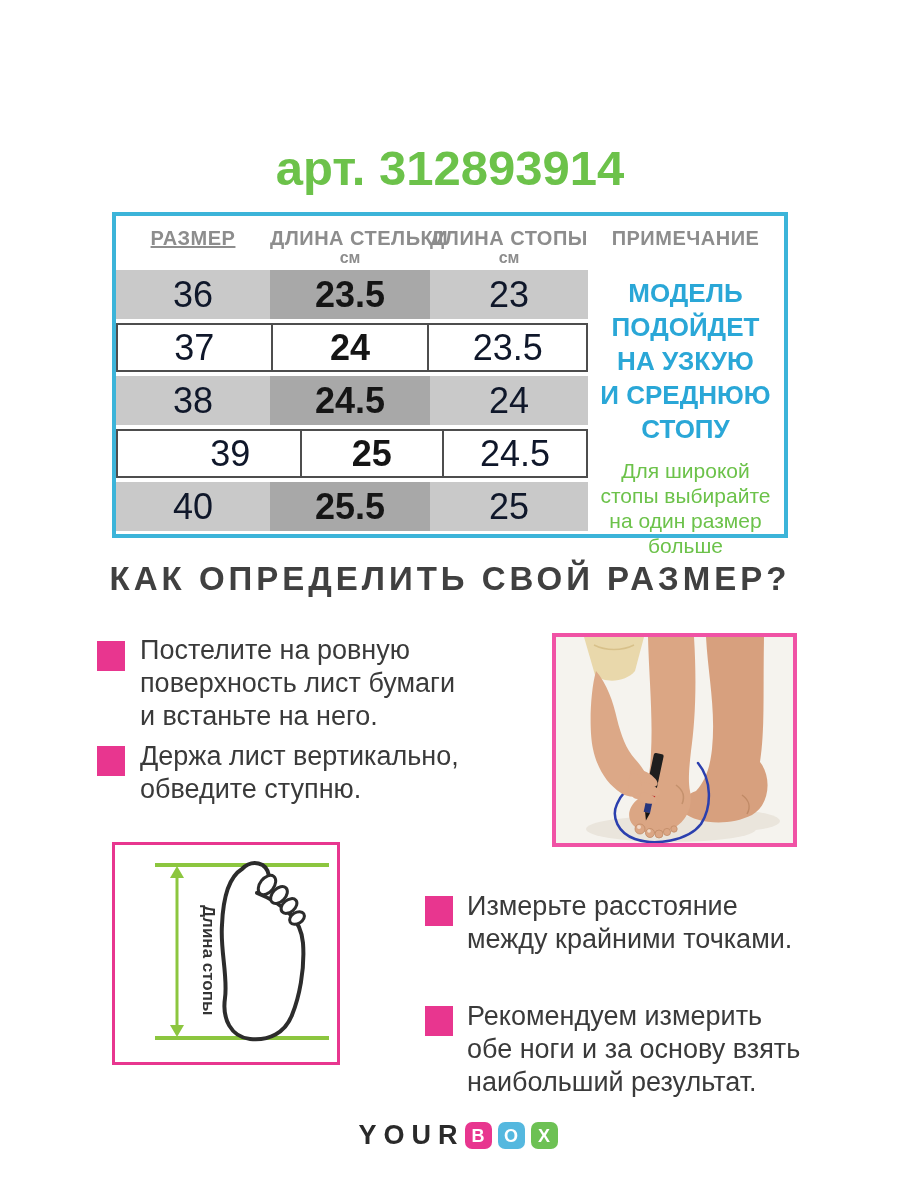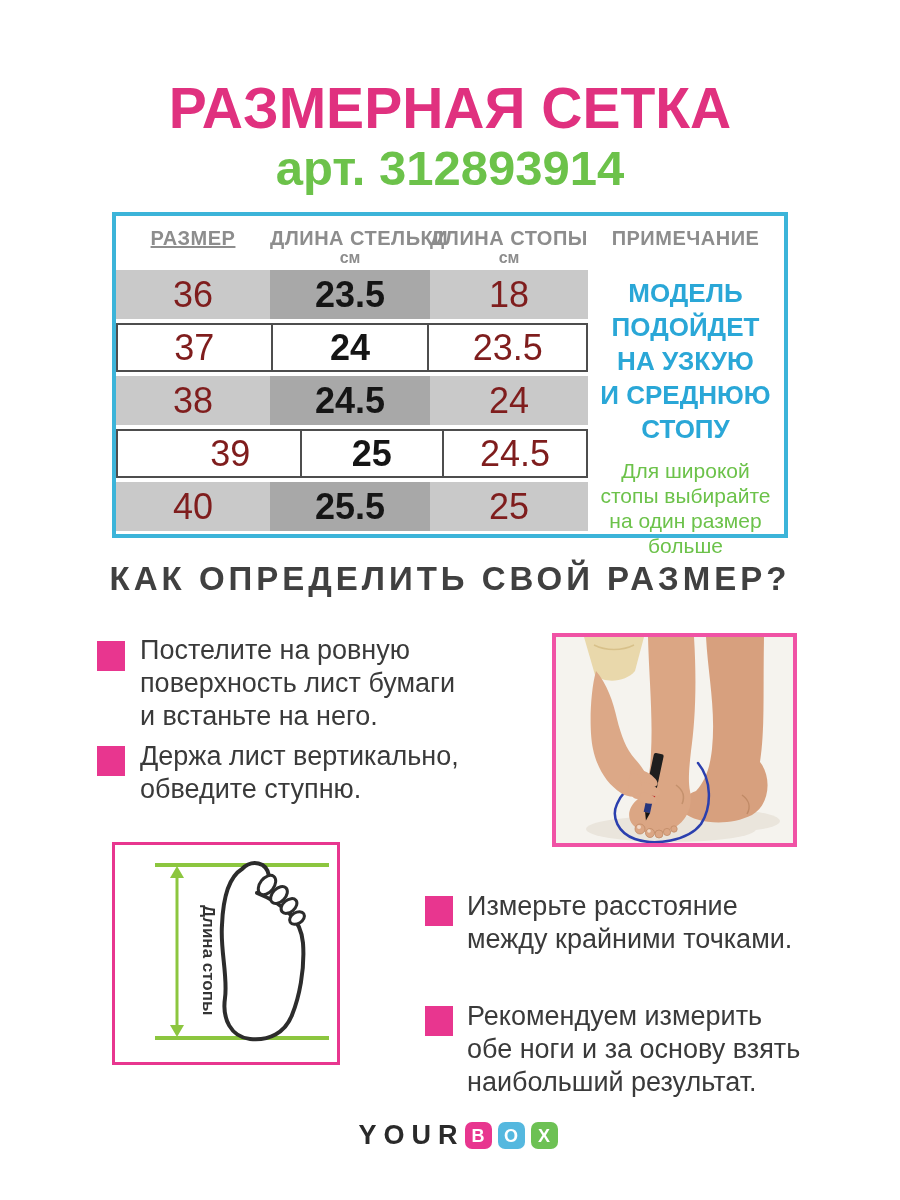--- a/index.html
+++ b/index.html
@@ -29,21 +29,21 @@
     font-size: 20px; font-weight: 700; color: #8d8d8d; letter-spacing: 0.5px;
     white-space: nowrap;
   }
   .th-sub {
     position: absolute; top: 33px; text-align: center;
     font-size: 16px; font-weight: 700; color: #8d8d8d;
   }
   .t-row { position: absolute; left: 0; width: 472px; height: 49px; display: flex; }
   .t-cell {
     display: flex; align-items: center; justify-content: center;
-    font-size: 36px; color: #7f1d1d; line-height: 1;
+    font-size: 36px; color: #0f172a; line-height: 1;
   }
   .t-cell.c1 { width: 154px; }
   .t-cell.c2 { width: 160px; font-weight: 700; color: #151515; }
   .t-cell.c3 { width: 158px; }
   .row-gray .c1, .row-gray .c3 { background: #c9c9c9; }
   .row-gray .c2 { background: #a8a8a8; }
   .row-white { border: 2px solid #4d4d4d; background: #fff; }
   .row-white .c2 { border-left: 2px solid #4d4d4d; border-right: 2px solid #4d4d4d; }
   .t-note {
     position: absolute; left: 471px; top: 52px; width: 197px; height: 266px;
@@ -98,35 +98,34 @@
   }
   .logo-box.b { background: #e8368f; }
   .logo-box.o { background: #55b8df; }
   .logo-box.x { background: #6dc154; }
 </style>
 </head>
 <body>
 
 <div class="canvas">
 
-  <div class="page-title">РАЗМЕРНАЯ СЕТКА</div>
   <div class="page-article">арт. 312893914</div>
 
   <div class="size-table">
     <div class="th-cell" style="left:0; width:154px;text-decoration:underline;">РАЗМЕР</div>
     <div class="th-cell" style="left:154px; width:160px;">ДЛИНА СТЕЛЬКИ</div>
     <div class="th-sub" style="left:154px; width:160px;">см</div>
     <div class="th-cell" style="left:314px; width:158px;">ДЛИНА СТОПЫ</div>
     <div class="th-sub" style="left:314px; width:158px;">см</div>
     <div class="th-cell" style="left:471px; width:197px;">ПРИМЕЧАНИЕ</div>
 
     <div class="t-row row-gray" style="top:54px;">
       <div class="t-cell c1">36</div>
       <div class="t-cell c2">23.5</div>
-      <div class="t-cell c3">18</div>
+      <div class="t-cell c3">23</div>
     </div>
     <div class="t-row row-white" style="top:107px;">
       <div class="t-cell c1">37</div>
       <div class="t-cell c2">24</div>
       <div class="t-cell c3">23.5</div>
     </div>
     <div class="t-row row-gray" style="top:160px;">
       <div class="t-cell c1">38</div>
       <div class="t-cell c2">24.5</div>
       <div class="t-cell c3">24</div>

